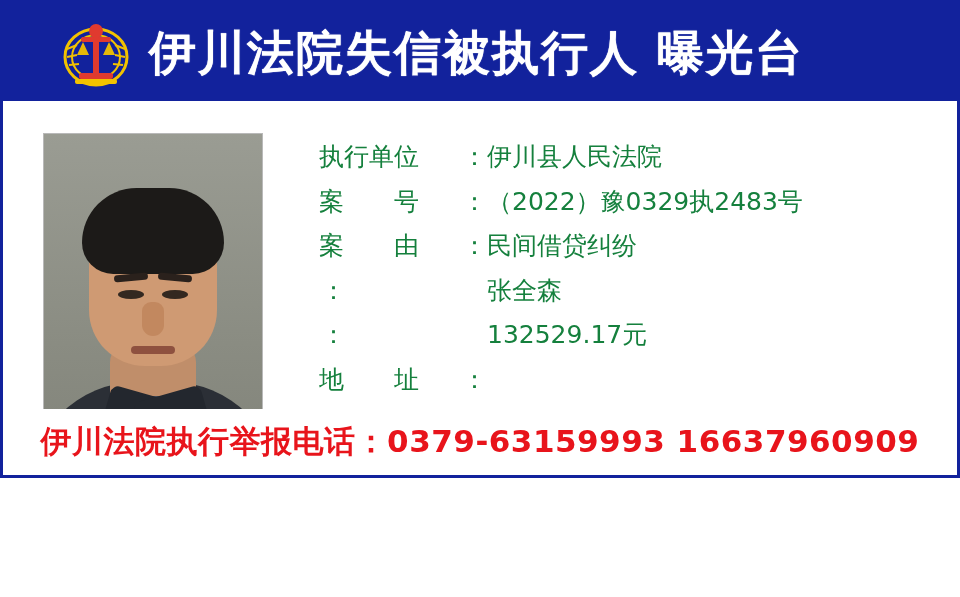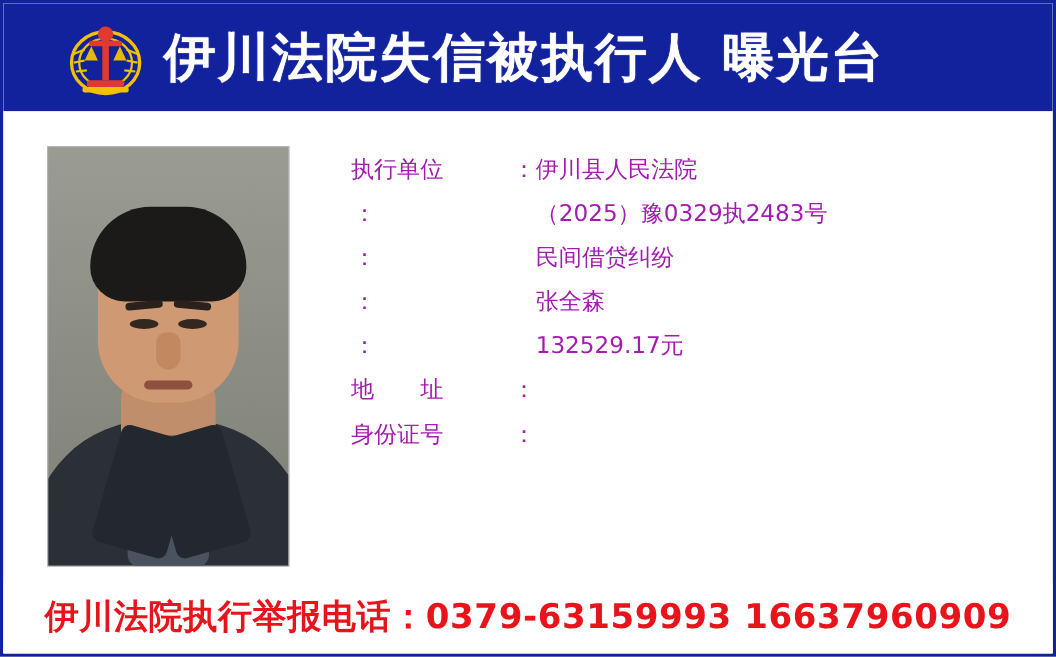--- a/index.html
+++ b/index.html
@@ -9,21 +9,21 @@
   }
   body {
     width: 960px;
     height: 597px;
     font-family: "Liberation Sans", sans-serif;
     overflow: hidden;
   }
   .poster {
     position: relative;
     width: 960px;
-    height: 597px;
+    height: 478px;
     background: #ffffff;
     box-sizing: border-box;
     border: 3px solid #12229c;
     overflow: hidden;
   }
   
   .header {
     position: relative;
     height: 98px;
     background: #12229c;
@@ -181,22 +181,22 @@
   .info-col {
     flex: 1 1 auto;
     padding: 36px 18px 0 16px;
     box-sizing: border-box;
   }
   .info-row {
     display: flex;
     align-items: baseline;
     margin-bottom: 17px;
     font-family: "DejaVu Sans", "Liberation Sans", sans-serif;
-    font-size: 21px;
-    color: #a21caf;
+    font-size: 25px;
+    color: #15803d;
     line-height: 1.1;
   }
   .info-label {
     width: 168px;
     flex: 0 0 168px;
     display: flex;
     justify-content: space-between;
     white-space: nowrap;
   }
   .info-label .lbl-text { letter-spacing: 0; }
@@ -286,27 +286,29 @@
       <div class="info-row">
         <span class="info-label">
           <span class="lbl-text">执行单位</span>
           <span class="colon">：</span>
         </span>
         <span class="info-value">伊川县人民法院</span>
       </div>
 
       <div class="info-row">
         <span class="info-label">
-          <span class="colon">：</span>
-        </span>
-        <span class="info-value">（2025）豫0329执2483号</span>
-      </div>
-
-      <div class="info-row">
-        <span class="info-label">
+          <span class="lbl-text">案　　号</span>
+          <span class="colon">：</span>
+        </span>
+        <span class="info-value">（2022）豫0329执2483号</span>
+      </div>
+
+      <div class="info-row">
+        <span class="info-label">
+          <span class="lbl-text">案　　由</span>
           <span class="colon">：</span>
         </span>
         <span class="info-value">民间借贷纠纷</span>
       </div>
 
       <div class="info-row">
         <span class="info-label">
           <span class="colon">：</span>
         </span>
         <span class="info-value">张全森</span>

